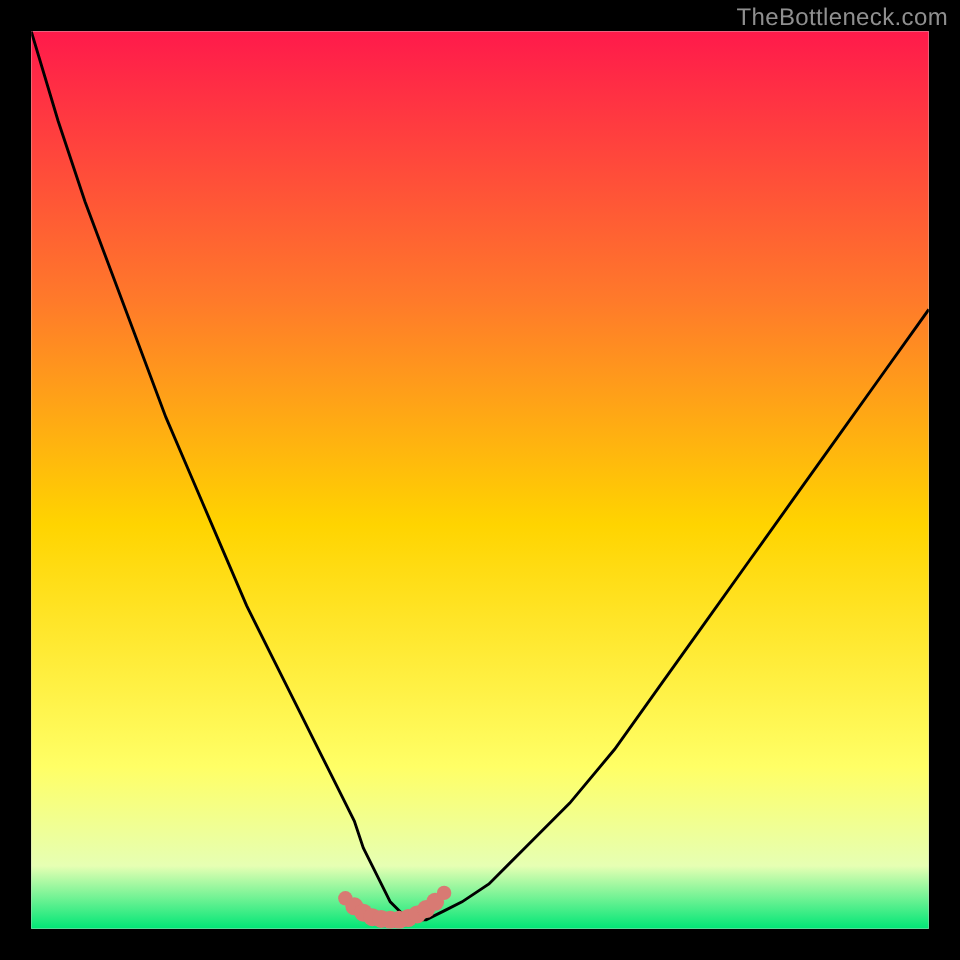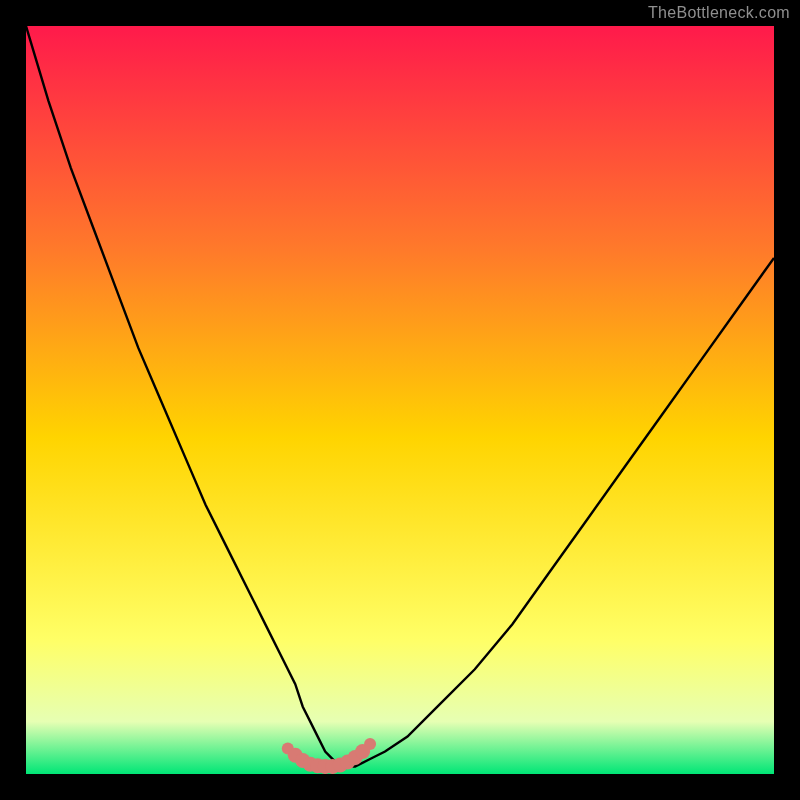--- a/index.html
+++ b/index.html
@@ -16,21 +16,21 @@
     left: 0;
     top: 0;
     width: 800px;
     height: 800px;
     background: #000000;
   }
   .watermark {
     position: absolute;
     top: 4px;
     right: 10px;
-    font-size: 16px;
+    font-size: 20px;
     font-weight: 500;
     color: #8f8f8f;
     letter-spacing: 0.3px;
     z-index: 20;
   }
   .plot {
     position: absolute;
     left: 26px;
     top: 26px;
     width: 748px;

